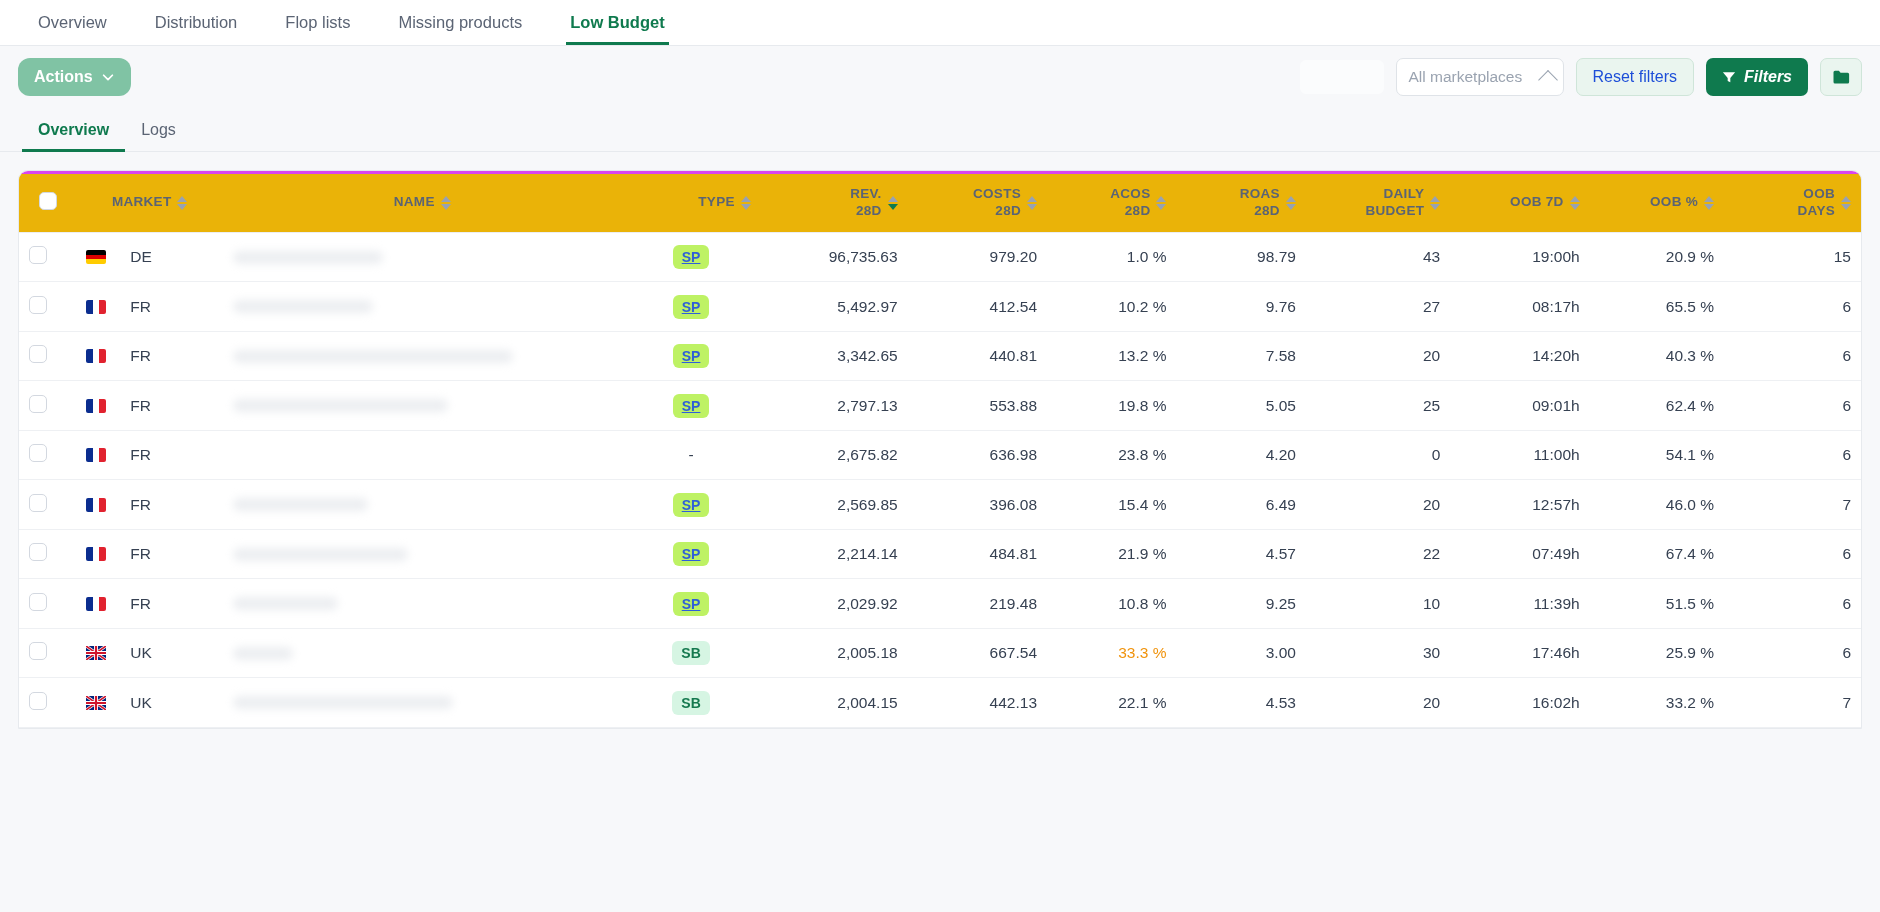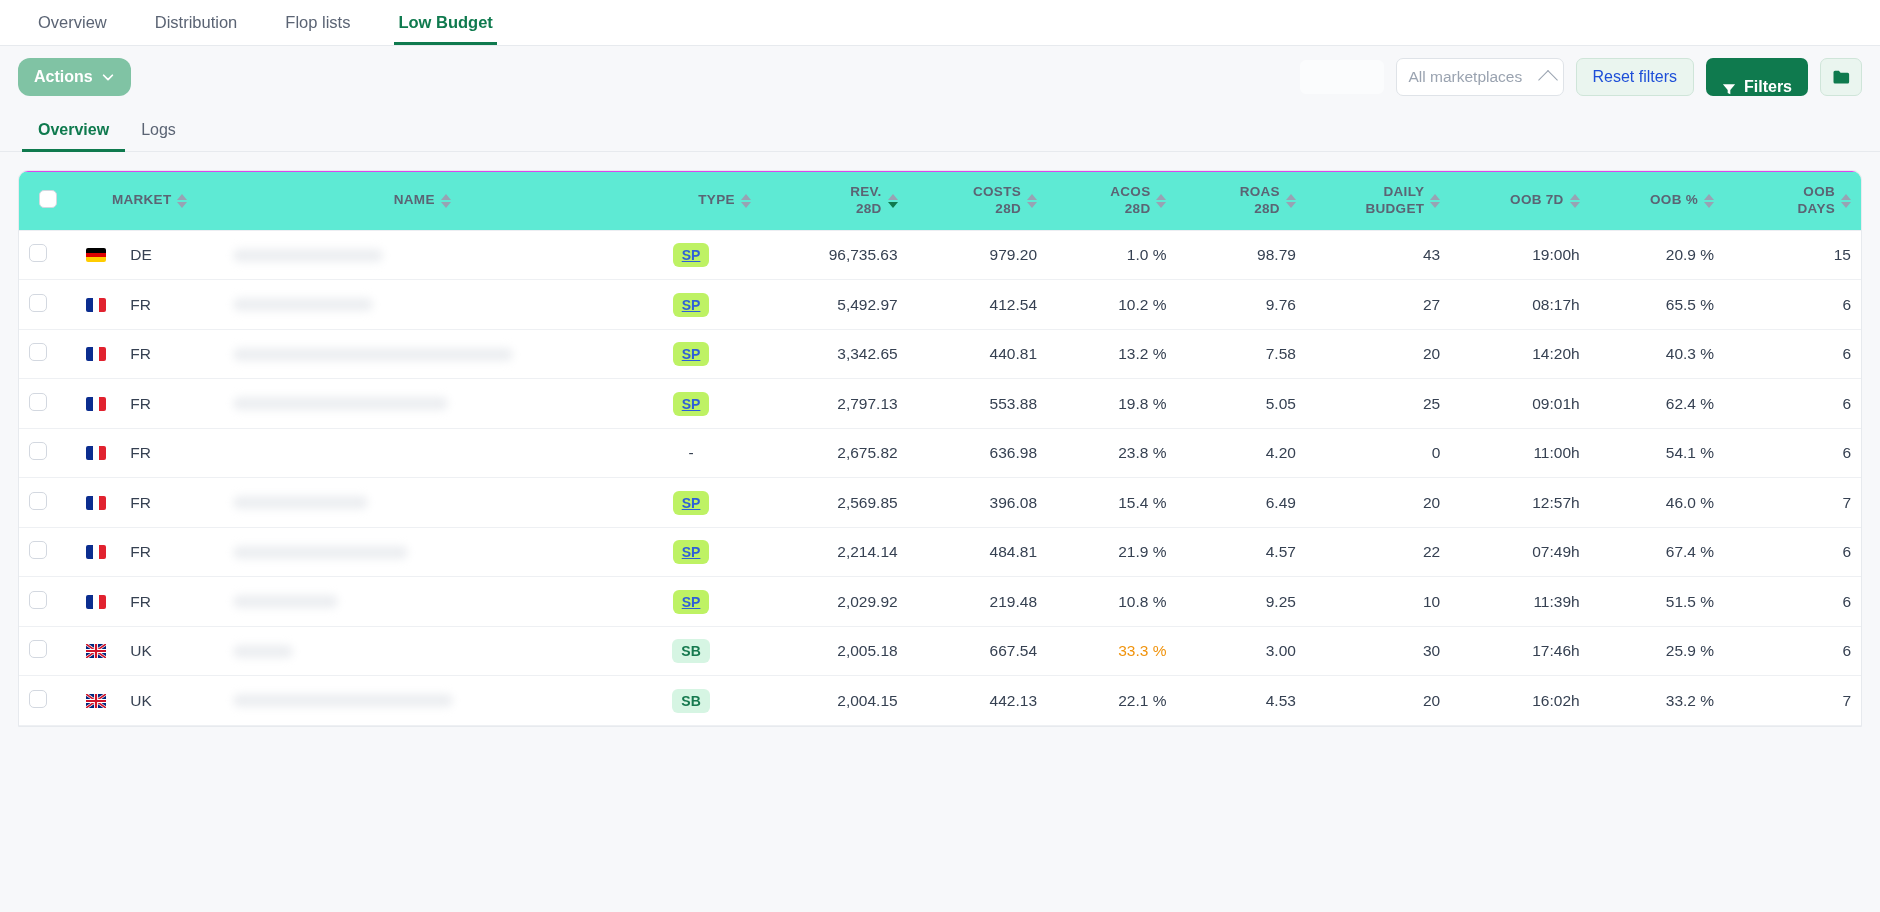--- a/index.html
+++ b/index.html
@@ -84,23 +84,24 @@
     border-radius: 7px;
     color: #1d4ed8; font-size: 16px; font-weight: normal;
     display: flex; align-items: center;
     cursor: pointer;
     font-family: "Liberation Sans", sans-serif;
   }
   .btn-filters {
     height: 38px; padding: 0 16px;
     background: #0f7a4e; border: none; border-radius: 7px;
     color: #ffffff; font-size: 16px; font-weight: bold;
-    display: flex; align-items: flex-end; gap: 8px;
+    display: flex; align-items: center; gap: 8px;
     cursor: pointer;
     font-family: "Liberation Sans", sans-serif;
+    font-style: italic;
   }
   .btn-folder {
     width: 42px; height: 38px;
     background: #eaf5ef; border: 1px solid #cfe5d9; border-radius: 7px;
     display: flex; align-items: center; justify-content: center;
     cursor: pointer;
   }
 
   
   .subtabs {
@@ -128,21 +129,21 @@
     background: #ffffff;
     border: 1px solid #e7eaee;
     border-radius: 10px 10px 0 0;
     overflow: hidden;
   }
   .card-title {
     font-size: 19px; font-weight: bold; color: #2b3445;
     padding: 20px 24px 18px 24px;
   }
   table { width: 100%; border-collapse: collapse; table-layout: fixed; }
-  thead tr { background: #5eead4; border-top: 1px solid #d946ef; border-bottom: 1px solid #eceef2; }
+  thead tr { background: #eab308; border-top: 3px solid #d946ef; border-bottom: 1px solid #eceef2; }
   th {
     font-size: 13.5px; font-weight: bold; color: #5b6474;
     letter-spacing: .3px;
     padding: 12px 10px;
     vertical-align: middle;
     white-space: nowrap;
   }
   th .hd { display: inline-flex; align-items: center; gap: 6px; }
   th.num .hd { justify-content: flex-end; }
   th.num { text-align: right; }
@@ -193,20 +194,23 @@
 
 <div class="topnav" id="topnav">
     <div class="topnav-item">
       <span>Overview</span>
     </div>
     <div class="topnav-item">
       <span>Distribution</span>
     </div>
     <div class="topnav-item">
       <span>Flop lists</span>
+    </div>
+    <div class="topnav-item">
+      <span>Missing products</span>
     </div>
     <div class="topnav-item active">
       <span>Low Budget</span>
     </div>
   </div>
 
 <div class="toolbar">
   <button class="btn-actions">
     <span>Actions</span>
     <svg width="14" height="14" viewBox="0 0 16 16">

